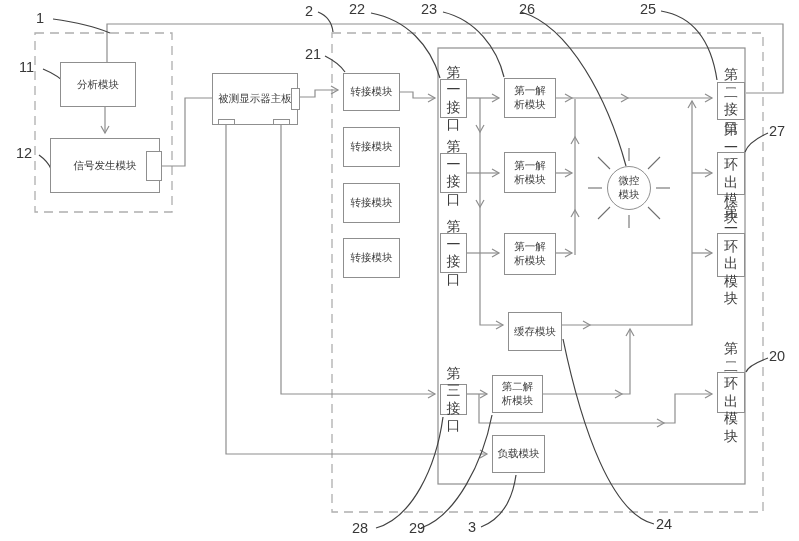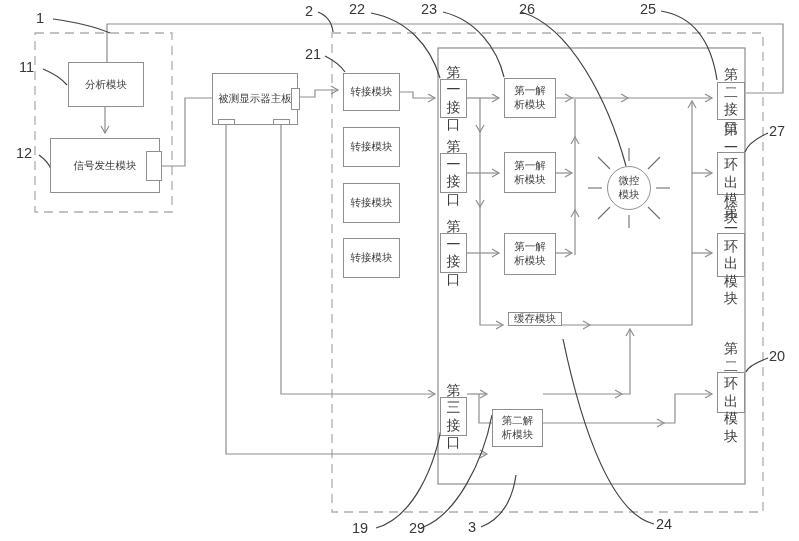--- a/index.html
+++ b/index.html
@@ -97,53 +97,54 @@
       <path d="M661,11 C697,17 712,47 717,80"></path>
       <path d="M768,133 C757,138 748,144 745,152"></path>
       <path d="M768,358 C757,362 748,366 746,372"></path>
       <path d="M376,528 C412,518 436,468 443,417"></path>
       <path d="M421,528 C456,516 483,462 492,415"></path>
       <path d="M481,527 C504,518 513,496 516,475"></path>
       <path d="M654,524 C612,514 582,430 563,339"></path>
     </g>
   </svg>
 
-  <div class="box" style="left:68px;top:62px;width:76px;height:45px;">分析模块</div>
+  <div class="box" style="left:60px;top:62px;width:76px;height:45px;">分析模块</div>
   <div class="box" style="left:50px;top:138px;width:110px;height:55px;">信号发生模块</div>
   <div class="port" style="left:146px;top:151px;width:16px;height:30px;"></div>
 
   <div class="box" style="left:212px;top:73px;width:86px;height:52px;">被测显示器主板</div>
   <div class="port" style="left:291px;top:88px;width:9px;height:22px;"></div>
   <div class="port" style="left:218px;top:119px;width:17px;height:6px;"></div>
   <div class="port" style="left:273px;top:119px;width:17px;height:6px;"></div>
 
   <div class="box" style="left:343px;top:73px;width:57px;height:38px;">转接模块</div>
   <div class="box" style="left:343px;top:127px;width:57px;height:40px;">转接模块</div>
   <div class="box" style="left:343px;top:183px;width:57px;height:40px;">转接模块</div>
   <div class="box" style="left:343px;top:238px;width:57px;height:40px;">转接模块</div>
 
   <div class="box narrow" style="left:440px;top:79px;width:27px;height:39px;">第一
 接口</div>
   <div class="box narrow" style="left:440px;top:153px;width:27px;height:40px;">第一
 接口</div>
   <div class="box narrow" style="left:440px;top:233px;width:27px;height:40px;">第一
 接口</div>
-  <div class="box narrow" style="left:440px;top:397px;width:27px;height:39px;">第三
+  <div class="box narrow" style="left:440px;top:384px;width:27px;height:31px;">第三
 接口</div>
 
   <div class="box" style="left:504px;top:78px;width:52px;height:40px;">第一解
 析模块</div>
   <div class="box" style="left:504px;top:152px;width:52px;height:41px;">第一解
 析模块</div>
   <div class="box" style="left:504px;top:233px;width:52px;height:42px;">第一解
 析模块</div>
-  <div class="box" style="left:492px;top:375px;width:51px;height:38px;margin-top:34px;">第二解
+  <div class="box" style="left:492px;top:375px;width:51px;height:38px;">第二解
 析模块</div>
 
-  <div class="box" style="left:508px;top:312px;width:54px;height:14px;">缓存模块</div>
+  <div class="box" style="left:508px;top:312px;width:54px;height:39px;">缓存模块</div>
+  <div class="box" style="left:492px;top:435px;width:53px;height:38px;">负载模块</div>
   <div class="box circle" style="left:607px;top:166px;width:44px;height:44px;">微控
 模块</div>
 
   <div class="box narrow" style="left:717px;top:82px;width:28px;height:38px;">第二
 接口</div>
   <div class="box narrow" style="left:717px;top:152px;width:28px;height:43px;">第一
 环出
 模块</div>
   <div class="box narrow" style="left:717px;top:233px;width:28px;height:44px;">第一
 环出
@@ -156,18 +157,18 @@
   <div class="ref" style="left:19px;top:59px;">11</div>
   <div class="ref" style="left:16px;top:145px;">12</div>
   <div class="ref" style="left:305px;top:3px;">2</div>
   <div class="ref" style="left:305px;top:46px;">21</div>
   <div class="ref" style="left:349px;top:1px;">22</div>
   <div class="ref" style="left:421px;top:1px;">23</div>
   <div class="ref" style="left:507px;top:1px;margin-left:12px;">26</div>
   <div class="ref" style="left:640px;top:1px;">25</div>
   <div class="ref" style="left:769px;top:123px;">27</div>
   <div class="ref" style="left:769px;top:348px;">20</div>
-  <div class="ref" style="left:352px;top:520px;">19</div>
+  <div class="ref" style="left:352px;top:520px;">28</div>
   <div class="ref" style="left:398px;top:520px;margin-left:11px;">29</div>
   <div class="ref" style="left:468px;top:519px;">3</div>
   <div class="ref" style="left:656px;top:516px;">24</div>
 
 </div>
 
 </body></html>

